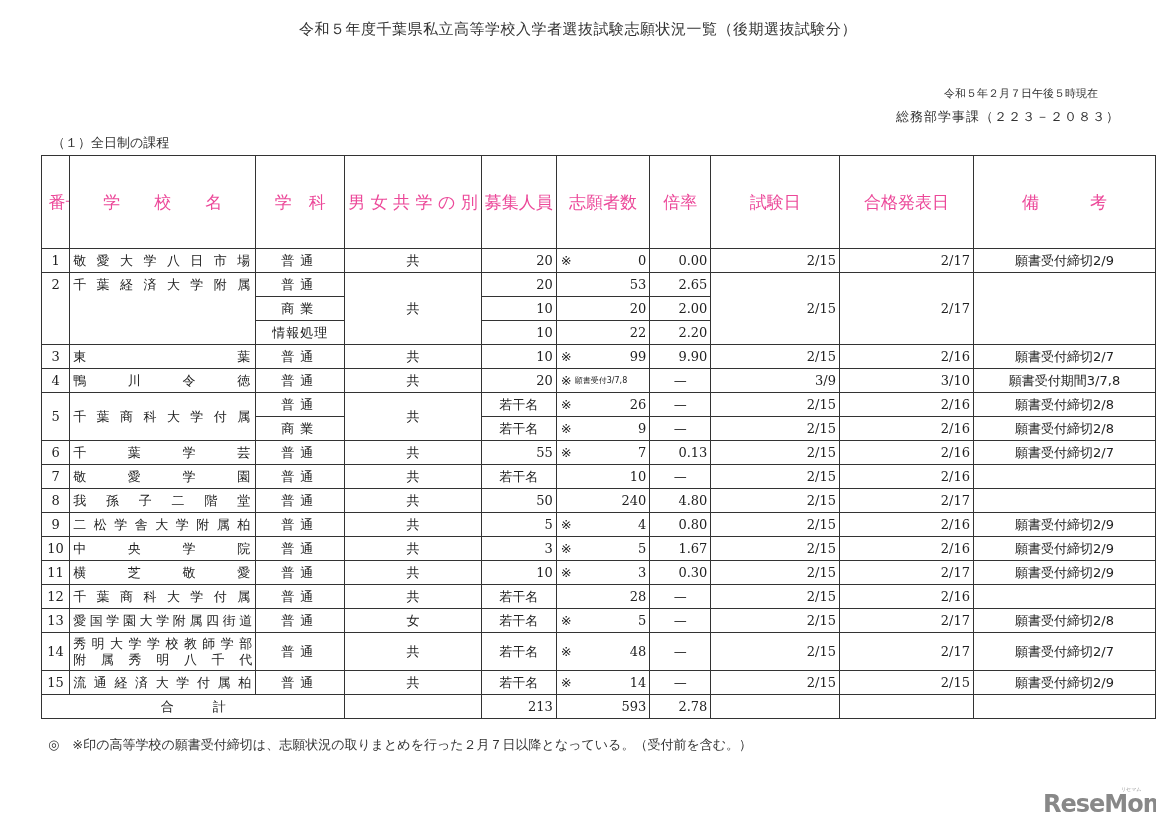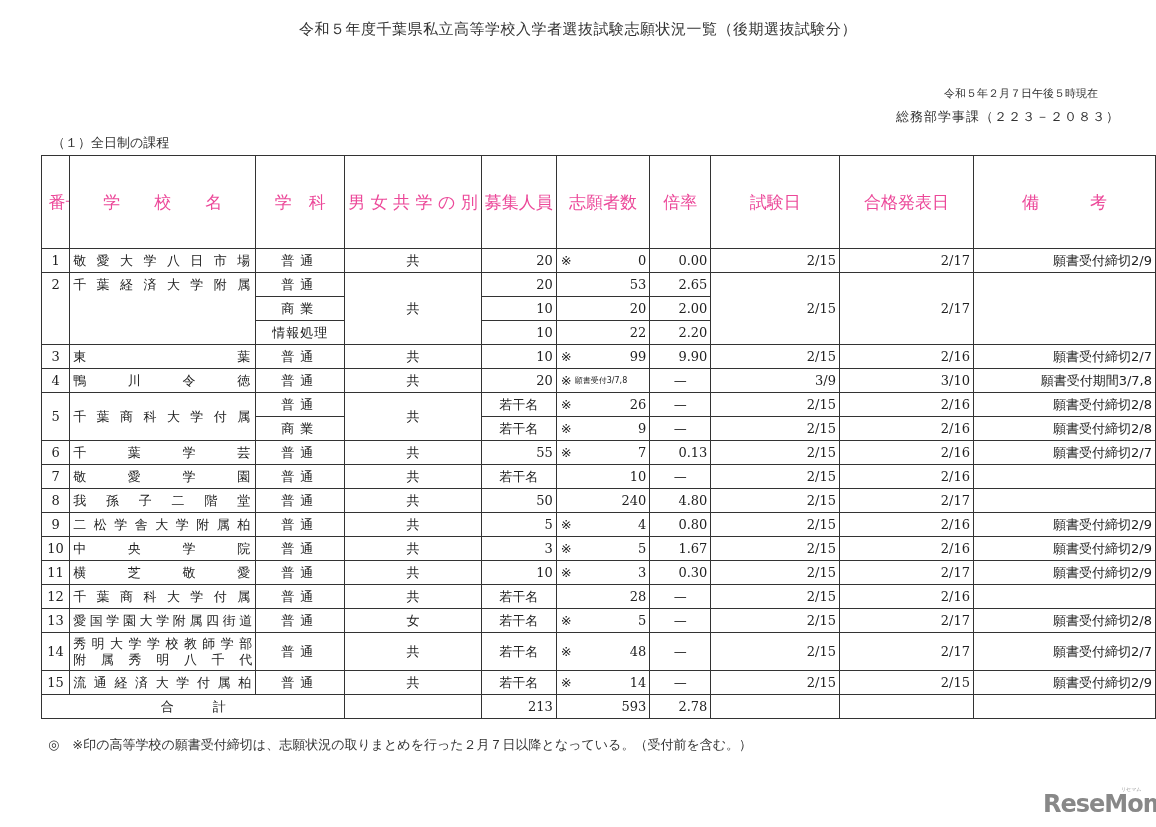--- a/index.html
+++ b/index.html
@@ -12,21 +12,21 @@
   .section { position:absolute; left:52px; top:134px; font-family:"DejaVu Sans", sans-serif; font-size:13px; color:#333; }
   table.main { position:absolute; left:41px; top:155px; border-collapse:collapse; table-layout:fixed;
                font-size:13px; }
   table.main td, table.main th { border:1px solid #333; padding:0 3px; height:23px; line-height:23px;
                                   overflow:hidden; white-space:nowrap; font-weight:normal; }
   table.main th { font-family:"DejaVu Sans", sans-serif; font-size:17px; color:#ec4899; text-align:center; height:92px; }
   th.num-h { line-height:17px; white-space:normal; padding:0; }
   th.gender-h { line-height:30px; white-space:normal; padding:0 2px; text-align:justify; }
   .c { text-align:center; }
   .r { text-align:right; }
-  .l { text-align:right; }
+  .l { text-align:center; }
   .school { font-family:"DejaVu Sans", sans-serif; text-align:justify; text-align-last:justify; letter-spacing:2px; padding:0 3px !important; }
   .school.two { line-height:16px !important; white-space:normal;margin-left:24px; }
   .dept { font-family:"DejaVu Sans", sans-serif; letter-spacing:6px; text-align:center; }
   .dept.tight { letter-spacing:1px;margin-top:28px; }
   .jp { font-family:"DejaVu Sans", sans-serif; }
   .mark-cell { position:relative; }
   .mark { position:absolute; left:4px; top:0; font-family:"DejaVu Sans", sans-serif; }
   .small-note { font-size:8px; font-family:"DejaVu Sans", sans-serif; position:absolute; left:18px; top:0; }
   .dash { font-family:"DejaVu Sans", sans-serif; }
   .note { position:absolute; left:48px; top:736px; font-family:"DejaVu Sans", sans-serif; font-size:13px; color:#333; }

